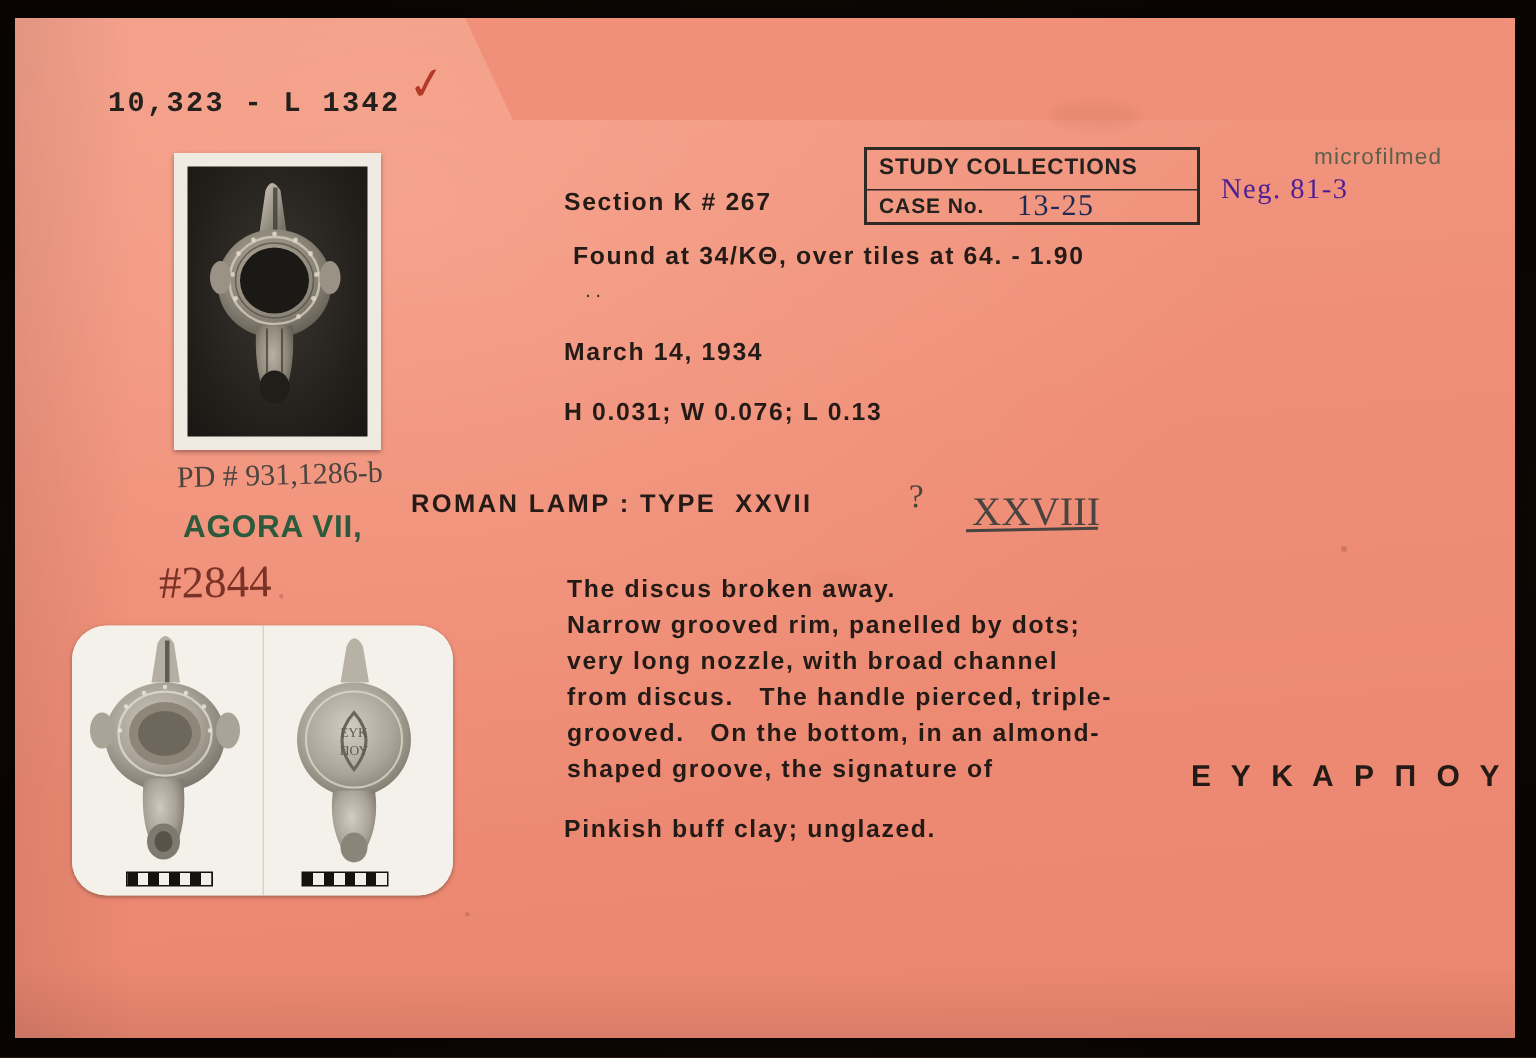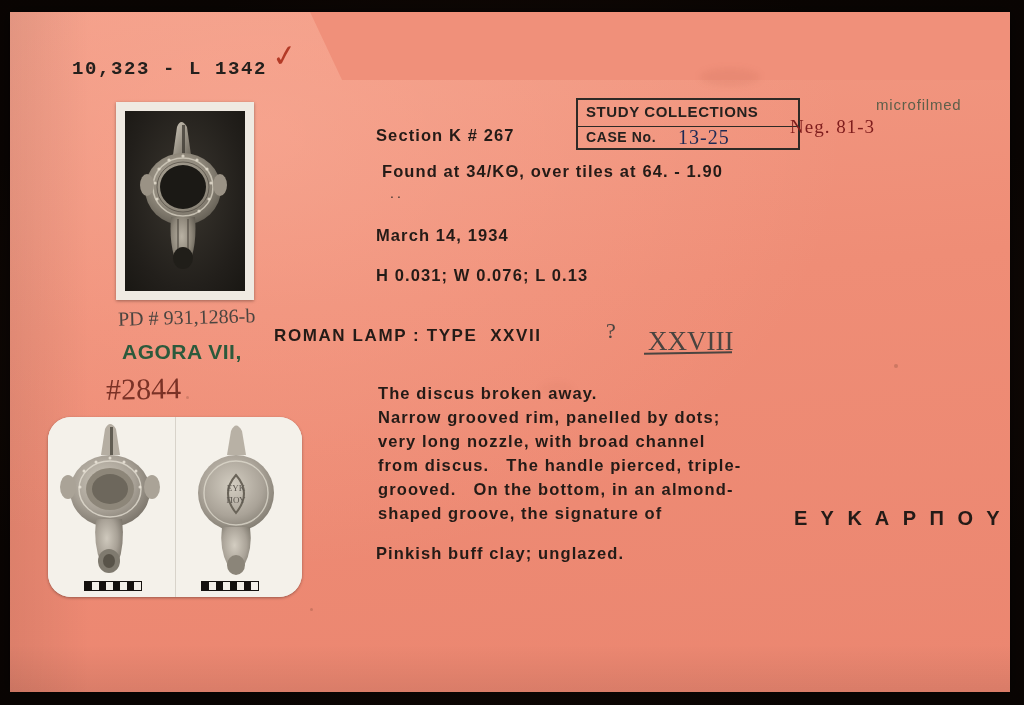--- a/index.html
+++ b/index.html
@@ -172,25 +172,25 @@
   .stamp-caseno {
     position: absolute;
     left: 100px;
     top: 26px;
     font-family: "Liberation Serif", serif;
     font-size: 20px;
     color: #1d2a55;
     letter-spacing: 1px;
   }
   #neg-no {
-    left: 780px;
+    left: 804px;
     top: 104px;
     font-family: "Liberation Serif", serif;
     font-size: 19px;
-    color: #7f1d1d;
+    color: #4c1d95;
     letter-spacing: 1px;
   }
   #microfilmed {
     left: 866px;
     top: 84px;
     font-family: "Liberation Sans", sans-serif;
     font-size: 15px;
     color: #5e5f4a;
     letter-spacing: 0.8px;
   }

